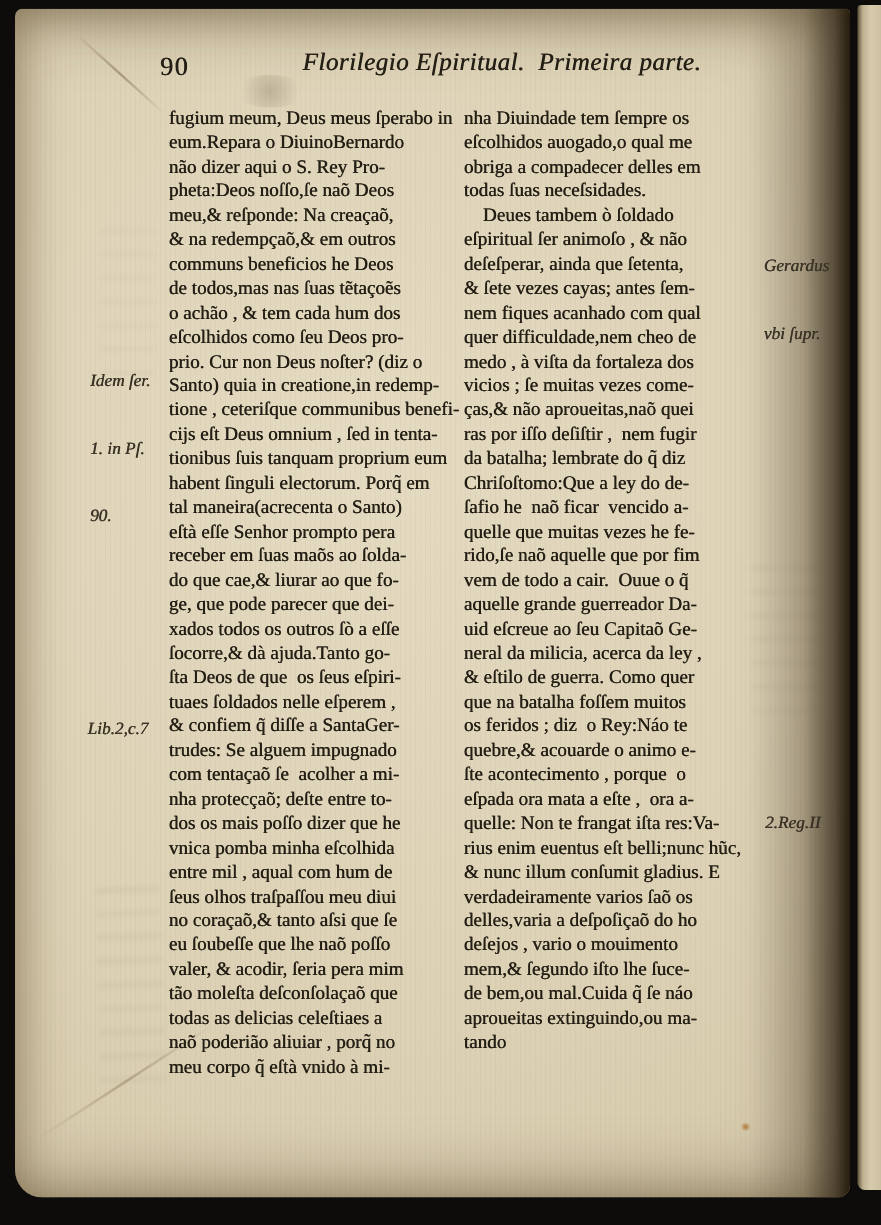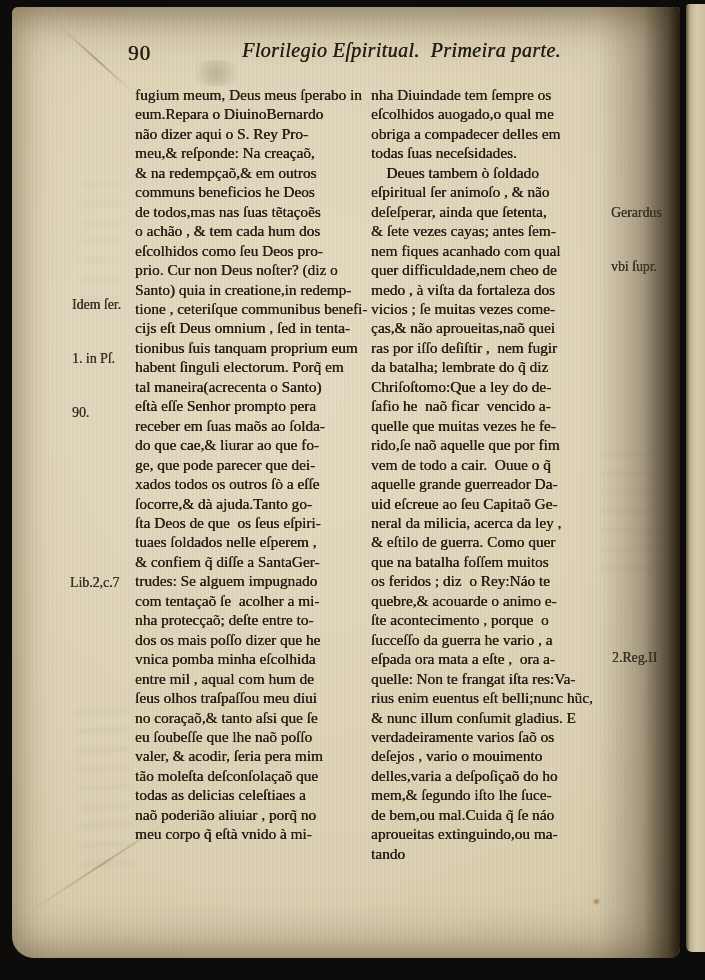--- a/index.html
+++ b/index.html
@@ -62,21 +62,21 @@
 
   
   .col{position:absolute;top:85px;color:var(--ink);font-size:15.3px;line-height:19.45px;}
   .col-left{left:135px;width:233px;}
   .col-right{left:371px;width:262px;}
   .tline{white-space:pre;text-shadow:.35px 0 currentColor;}
   .it{}
   .catchword{white-space:pre;text-align:left;padding-right:30px;text-shadow:.35px 0 currentColor;}
 
   
-  .mnote{position:absolute;font-size:13.8px;line-height:18px;color:var(--note-ink);white-space:pre;text-shadow:.3px 0 currentColor;}
+  .mnote{position:absolute;font-style:italic;font-size:13.8px;line-height:18px;color:var(--note-ink);white-space:pre;text-shadow:.3px 0 currentColor;}
   .mnote-idem{left:72px;top:260px;}
   .mnote-lib{left:70px;top:574px;}
   .mnote-gerardus{left:611px;top:168px;}
   .mnote-reg{left:612px;top:649px;}
 </style>
 </head>
 <body>
 
 <div class="photo">
 
@@ -106,20 +106,21 @@
   <div class="mnote mnote-gerardus">
     <div>Gerardus</div>
     <div>vbi ſupr.</div>
   </div>
   <div class="mnote mnote-reg">2.Reg.II</div>
 
   <div class="col col-left">
       <div class="tline"><span class="it">fugium meum, Deus meus ſperabo in</span></div>
       <div class="tline"><span class="it">eum.</span><span>Repara o DiuinoBernardo</span></div>
       <div class="tline"><span>não dizer aqui o S. Rey Pro-</span></div>
+      <div class="tline"><span>pheta:Deos noſſo,ſe naõ Deos</span></div>
       <div class="tline"><span>meu,&amp; reſponde: Na creaçaõ,</span></div>
       <div class="tline"><span>&amp; na redempçaõ,&amp; em outros</span></div>
       <div class="tline"><span>communs beneficios he Deos</span></div>
       <div class="tline"><span>de todos,mas nas ſuas tẽtaçoẽs</span></div>
       <div class="tline"><span>o achão , &amp; tem cada hum dos</span></div>
       <div class="tline"><span>eſcolhidos como ſeu Deos pro-</span></div>
       <div class="tline"><span>prio. </span><span class="it">Cur non Deus noſter?</span><span> (diz o</span></div>
       <div class="tline"><span>Santo) </span><span class="it">quia in creatione,in redemp-</span></div>
       <div class="tline"><span class="it">tione , ceteriſque communibus benefi-</span></div>
       <div class="tline"><span class="it">cijs eſt Deus omnium , ſed in tenta-</span></div>
@@ -173,27 +174,26 @@
       <div class="tline"><span>rido,ſe naõ aquelle que por fim</span></div>
       <div class="tline"><span>vem de todo a cair.  Ouue o q̃</span></div>
       <div class="tline"><span>aquelle grande guerreador Da-</span></div>
       <div class="tline"><span>uid eſcreue ao ſeu Capitaõ Ge-</span></div>
       <div class="tline"><span>neral da milicia, acerca da ley ,</span></div>
       <div class="tline"><span>&amp; eſtilo de guerra. Como quer</span></div>
       <div class="tline"><span>que na batalha foſſem muitos</span></div>
       <div class="tline"><span>os feridos ; diz  o Rey:Náo te</span></div>
       <div class="tline"><span>quebre,&amp; acouarde o animo e-</span></div>
       <div class="tline"><span>ſte acontecimento , porque  o</span></div>
-      <div class="tline"><span>ſucceſſo da guerra he vario , a</span></div>
       <div class="tline"><span>eſpada ora mata a eſte ,  ora a-</span></div>
       <div class="tline"><span>quelle: </span><span class="it">Non te frangat iſta res:Va-</span></div>
       <div class="tline"><span class="it">rius enim euentus eſt belli;nunc hũc,</span></div>
       <div class="tline"><span class="it">&amp; nunc illum conſumit gladius.</span><span> E</span></div>
       <div class="tline"><span>verdadeiramente varios ſaõ os</span></div>
+      <div class="tline"><span>delles,varia a deſpoſiçaõ do ho</span></div>
       <div class="tline"><span>deſejos , vario o mouimento</span></div>
-      <div class="tline"><span>delles,varia a deſpoſiçaõ do ho</span></div>
       <div class="tline"><span>mem,&amp; ſegundo iſto lhe ſuce-</span></div>
       <div class="tline"><span>de bem,ou mal.Cuida q̃ ſe náo</span></div>
       <div class="tline"><span>aproueitas extinguindo,ou ma-</span></div>
       <div class="catchword">tando</div>
     </div>
 
 </div>
 
 </body></html>

